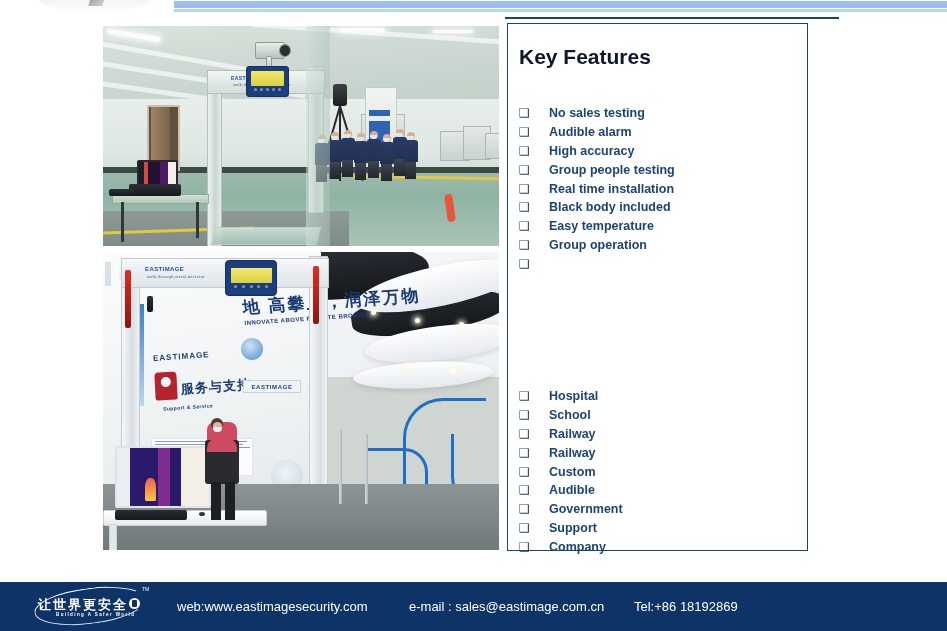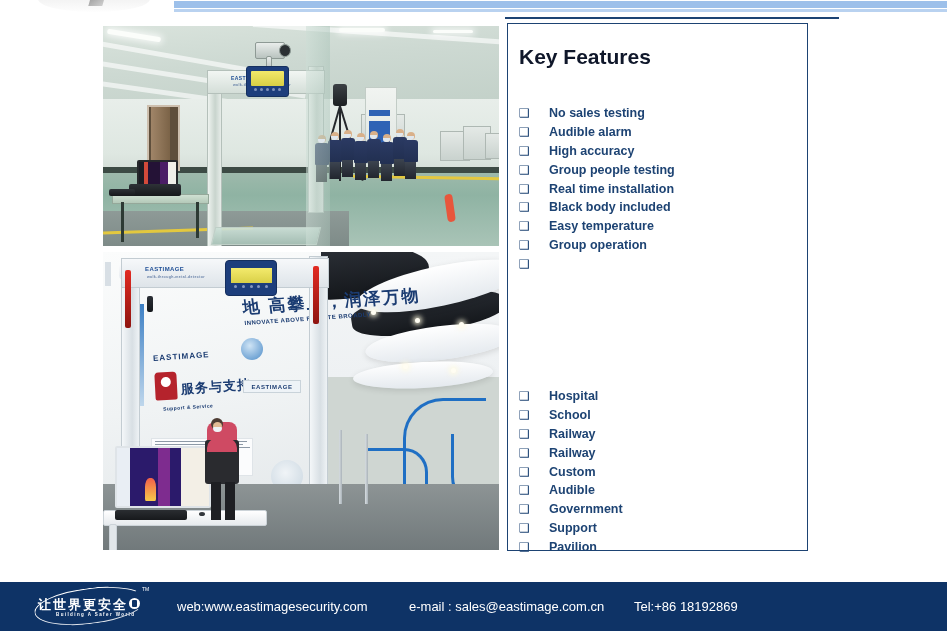--- a/index.html
+++ b/index.html
@@ -863,21 +863,21 @@
       <li>
           <span class="chk">❑</span>
           <span class="feature-text">Government</span>
         </li>
       <li>
           <span class="chk">❑</span>
           <span class="feature-text">Support</span>
         </li>
       <li>
           <span class="chk">❑</span>
-          <span class="feature-text">Pavilion</span>
+          <span class="feature-text">Company</span>
         </li>
     </ul>
   </div>
 </div>
 
 <div class="footer">
   <div class="footer-logo">
     <div class="swoosh"></div>
     <div class="cn">让世界更安全</div>
     <div class="seal"></div>

